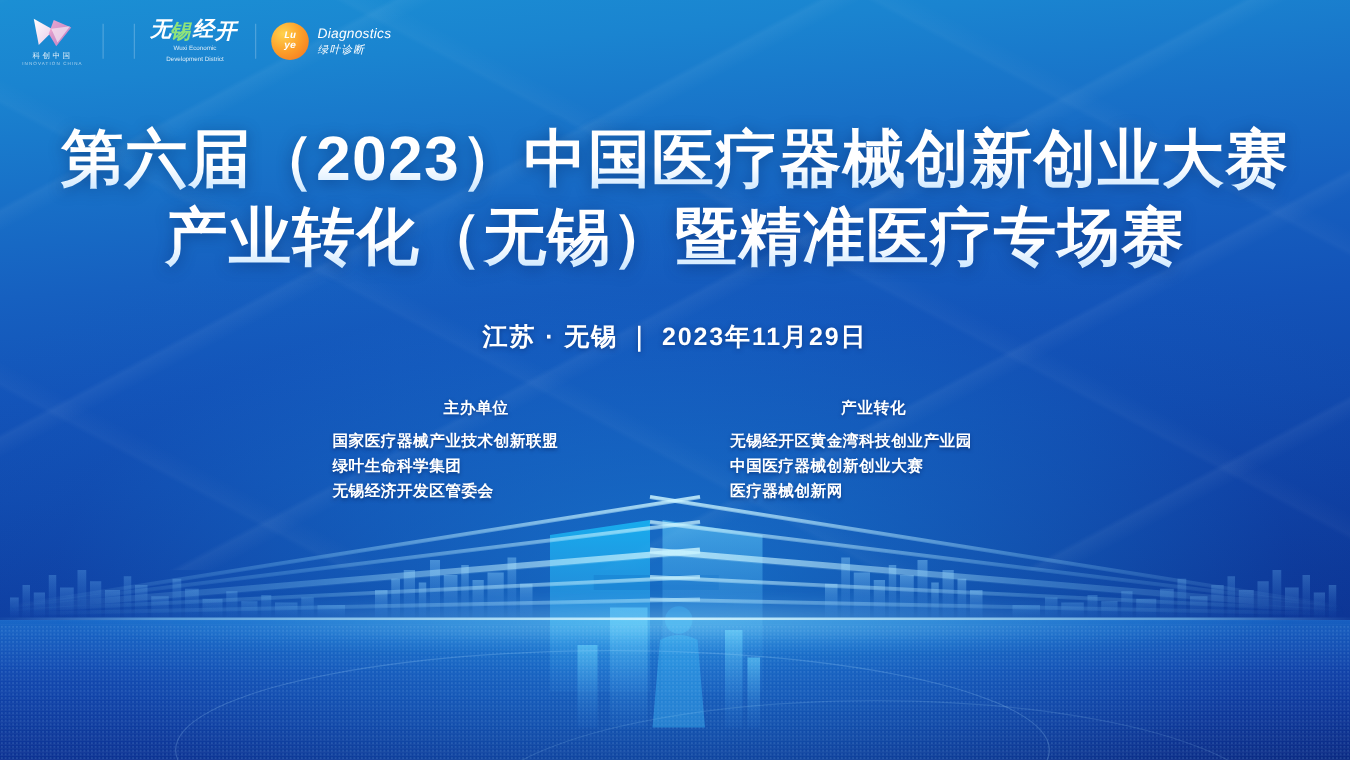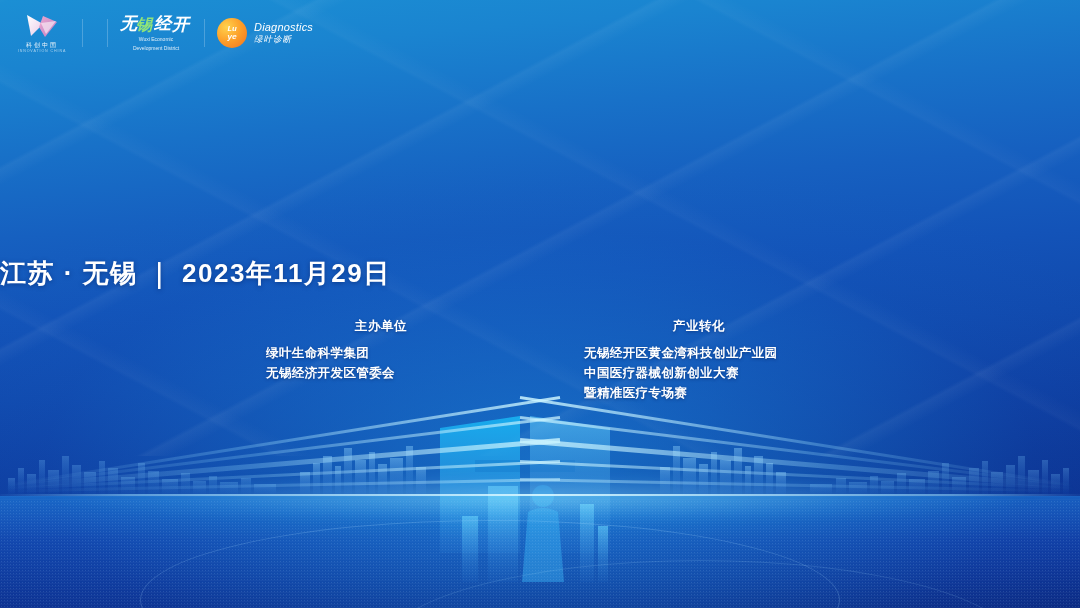--- a/index.html
+++ b/index.html
@@ -120,22 +120,22 @@
   .title-wrap{position:absolute;left:0;right:0;top:96px;text-align:center;}
   .title-line{
     font-size:50px;line-height:62px;font-weight:bold;letter-spacing:1px;
     background:linear-gradient(180deg,#ffffff 0%,#ffffff 58%,#dff0ff 80%,#bfe2ff 100%);
     -webkit-background-clip:text;background-clip:text;color:transparent;
     -webkit-text-fill-color:transparent;
     filter:drop-shadow(0 2px 6px rgba(2,30,90,0.45));
     white-space:nowrap;
   }
 
-  .datebar{position:absolute;left:0;right:0;top:256px;text-align:left;
-    font-size:26px;font-weight:bold;color:#fff;letter-spacing:1.5px;
+  .datebar{position:absolute;left:0;right:0;top:256px;text-align:center;
+    font-size:20px;font-weight:bold;color:#fff;letter-spacing:1.5px;
     text-shadow:0 1px 4px rgba(2,30,90,.5);}
 
   
   .orgs{position:absolute;left:0;right:0;top:318px;display:flex;justify-content:center;gap:88px;}
   .org-col{width:230px;}
   .org-head{font-size:12.5px;font-weight:bold;color:#ffffff;margin-bottom:8px;letter-spacing:.6px;
     text-shadow:0 1px 3px rgba(2,30,90,.5);text-align:center;}
   .org-item{font-size:12.5px;font-weight:bold;color:#ffffff;line-height:20px;letter-spacing:.4px;
     text-shadow:0 1px 3px rgba(2,30,90,.5);white-space:nowrap;}
 </style>
@@ -340,32 +340,37 @@
         <b>Lu</b>
         <b>ye</b>
       </div>
       <div class="lg4-txt">
         <div class="lg4-en">Diagnostics</div>
         <div class="lg4-cn">绿叶诊断</div>
       </div>
     </div>
   </div>
 
+  <div class="title-wrap">
+    <div class="title-line">第六届（2023）中国医疗器械创新创业大赛</div>
+    <div class="title-line">产业转化（无锡）暨精准医疗专场赛</div>
+  </div>
 
   <div class="datebar">江苏 · 无锡 ｜ 2023年11月29日</div>
 
   <div class="orgs">
 
     <div class="org-col">
       <div class="org-head">主办单位</div>
+      <div class="org-item">国家医疗器械产业技术创新联盟</div>
       <div class="org-item">绿叶生命科学集团</div>
       <div class="org-item">无锡经济开发区管委会</div>
     </div>
 
     <div class="org-col">
       <div class="org-head">产业转化</div>
       <div class="org-item">无锡经开区黄金湾科技创业产业园</div>
       <div class="org-item">中国医疗器械创新创业大赛</div>
-      <div class="org-item">暨精准医疗专场赛</div>
+      <div class="org-item">医疗器械创新网</div>
     </div>
   </div>
 
 </div>
 
 </body></html>

